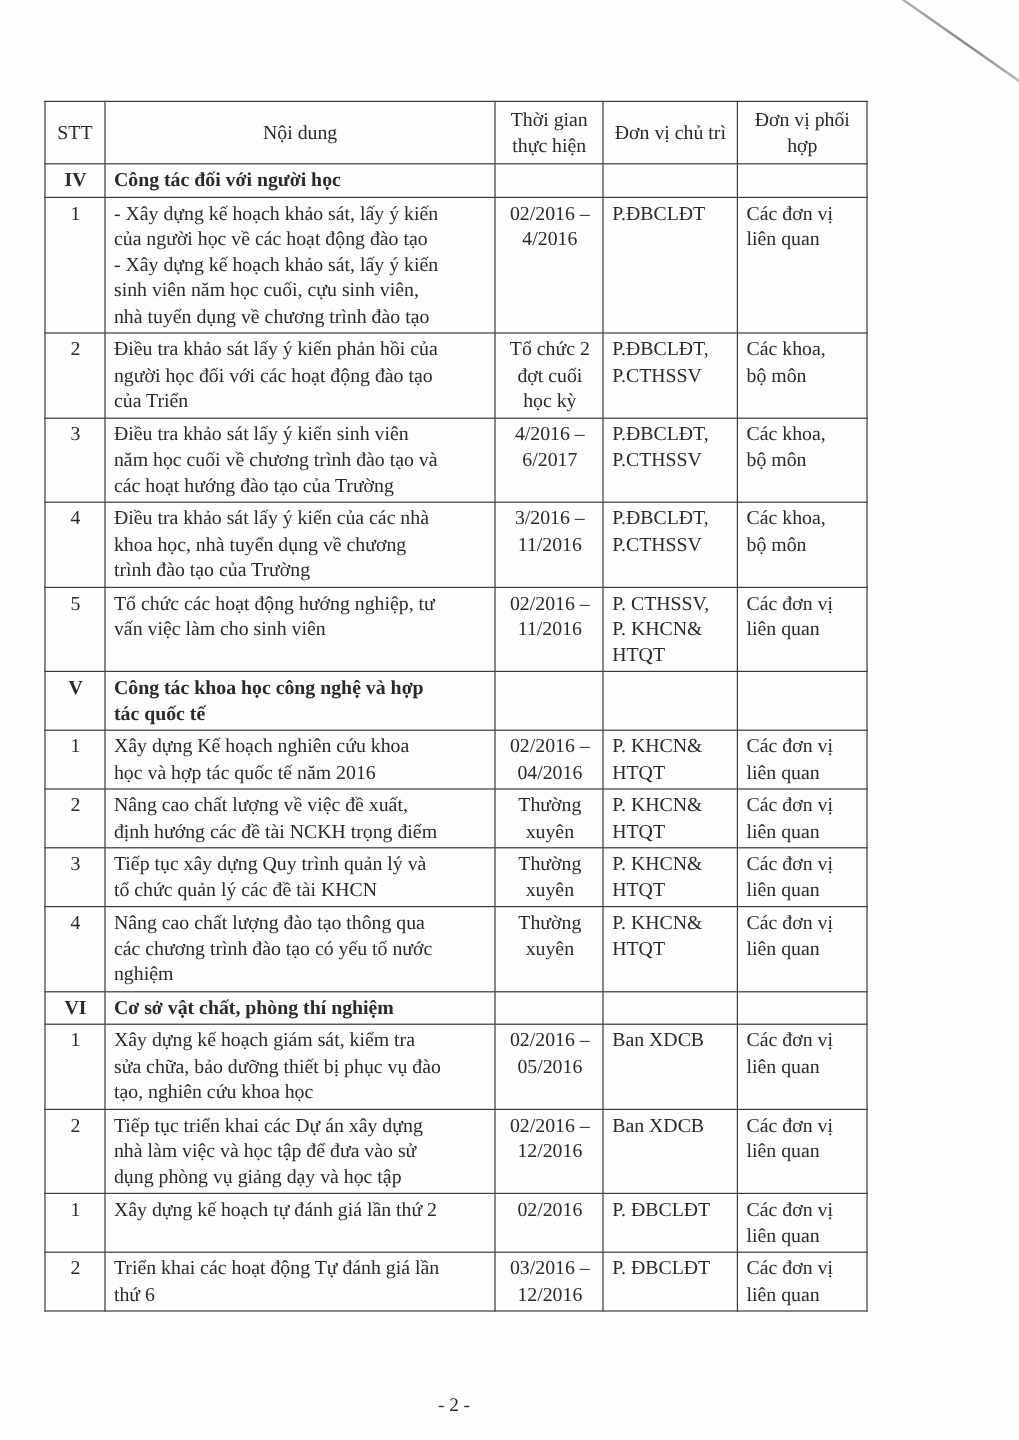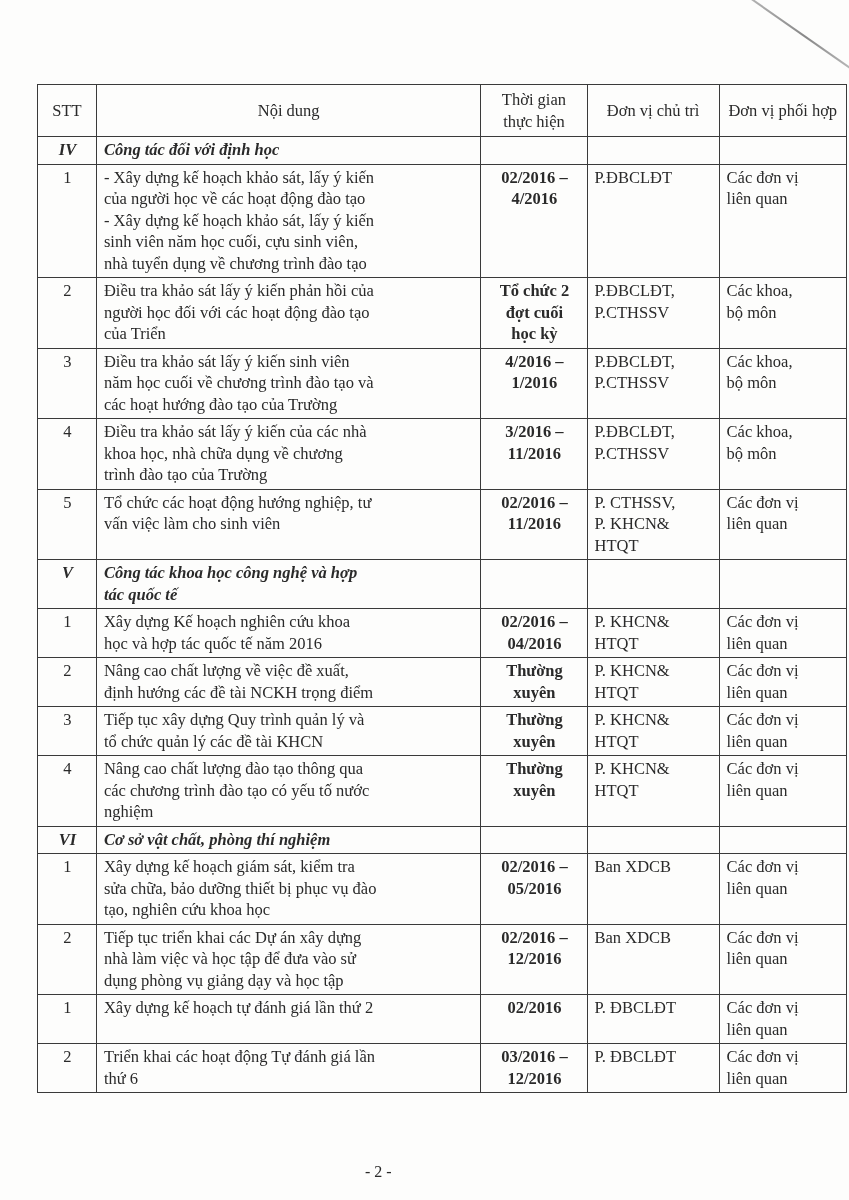--- a/index.html
+++ b/index.html
@@ -6,32 +6,32 @@
   body {
     width: 849px; height: 1200px; background: #fdfdfc; position: relative; overflow: hidden;
     font-family: "Liberation Serif", "DejaVu Serif", serif; color: #2a2a2a;
   }
   .fold {
     position: absolute; left: 740px; top: -10px; width: 160px; height: 2px;
     background: linear-gradient(90deg, #bbb, #888, #ccc);
     transform: rotate(35deg); transform-origin: left center;
   }
   table.plan {
-    position: absolute; left: 37px; top: 84px; width: 810px;
+    position: absolute; left: 37px; top: 84px; width: 686px;
     border-collapse: collapse; font-size: 16.5px; line-height: 21.5px;
   }
   table.plan td, table.plan th {
     border: 1.3px solid #3a3a3a; vertical-align: top; padding: 2px 6px 3px 7px;
   }
   table.plan th { font-weight: normal; vertical-align: middle; text-align: center; padding: 4px 4px; }
   col.c1 { width: 50px; } col.c2 { width: 326px; } col.c3 { width: 90px; } col.c4 { width: 112px; } col.c5 { width: 108px; }
   td.stt { text-align: center; }
-  td.time { text-align: center; padding-left: 4px; padding-right: 4px; font-weight: bold; }
+  td.time { text-align: center; padding-left: 4px; padding-right: 4px; }
   td.lead { padding-left: 8px; }
-  tr.section td { font-weight: bold; font-style: italic; }
+  tr.section td { font-weight: bold; }
   td .line { display: block; }
   .pagenum { position: absolute; left: 365px; top: 1163px; font-size: 16px; }
 </style>
 </head>
 <body>
 
 <div class="fold"></div>
 
 <table class="plan">
   <colgroup>
@@ -55,21 +55,21 @@
       </th>
       <th>
         <span class="line">Đơn vị</span>
         <span class="line">phối hợp</span>
       </th>
     </tr>
   </thead>
   <tbody id="tbody">
       <tr class="section">
         <td class="stt">IV</td>
-        <td>Công tác đối với định học</td>
+        <td>Công tác đối với người học</td>
         <td></td>
         <td></td>
         <td></td>
       </tr>
       <tr>
         <td class="stt">1</td>
         <td>
           <span class="line">- Xây dựng kế hoạch khảo sát, lấy ý kiến</span>
           <span class="line">của người học về các hoạt động đào tạo</span>
           <span class="line">- Xây dựng kế hoạch khảo sát, lấy ý kiến</span>
@@ -111,36 +111,36 @@
       </tr>
       <tr>
         <td class="stt">3</td>
         <td>
           <span class="line">Điều tra khảo sát lấy ý kiến sinh viên</span>
           <span class="line">năm học cuối về chương trình đào tạo và</span>
           <span class="line">các hoạt hướng đào tạo của Trường</span>
         </td>
         <td class="time">
           <span class="line">4/2016 –</span>
-          <span class="line">1/2016</span>
+          <span class="line">6/2017</span>
         </td>
         <td class="lead">
           <span class="line">P.ĐBCLĐT,</span>
           <span class="line">P.CTHSSV</span>
         </td>
         <td>
           <span class="line">Các khoa,</span>
           <span class="line">bộ môn</span>
         </td>
       </tr>
       <tr>
         <td class="stt">4</td>
         <td>
           <span class="line">Điều tra khảo sát lấy ý kiến của các nhà</span>
-          <span class="line">khoa học, nhà chữa dụng về chương</span>
+          <span class="line">khoa học, nhà tuyển dụng về chương</span>
           <span class="line">trình đào tạo của Trường</span>
         </td>
         <td class="time">
           <span class="line">3/2016 –</span>
           <span class="line">11/2016</span>
         </td>
         <td class="lead">
           <span class="line">P.ĐBCLĐT,</span>
           <span class="line">P.CTHSSV</span>
         </td>

